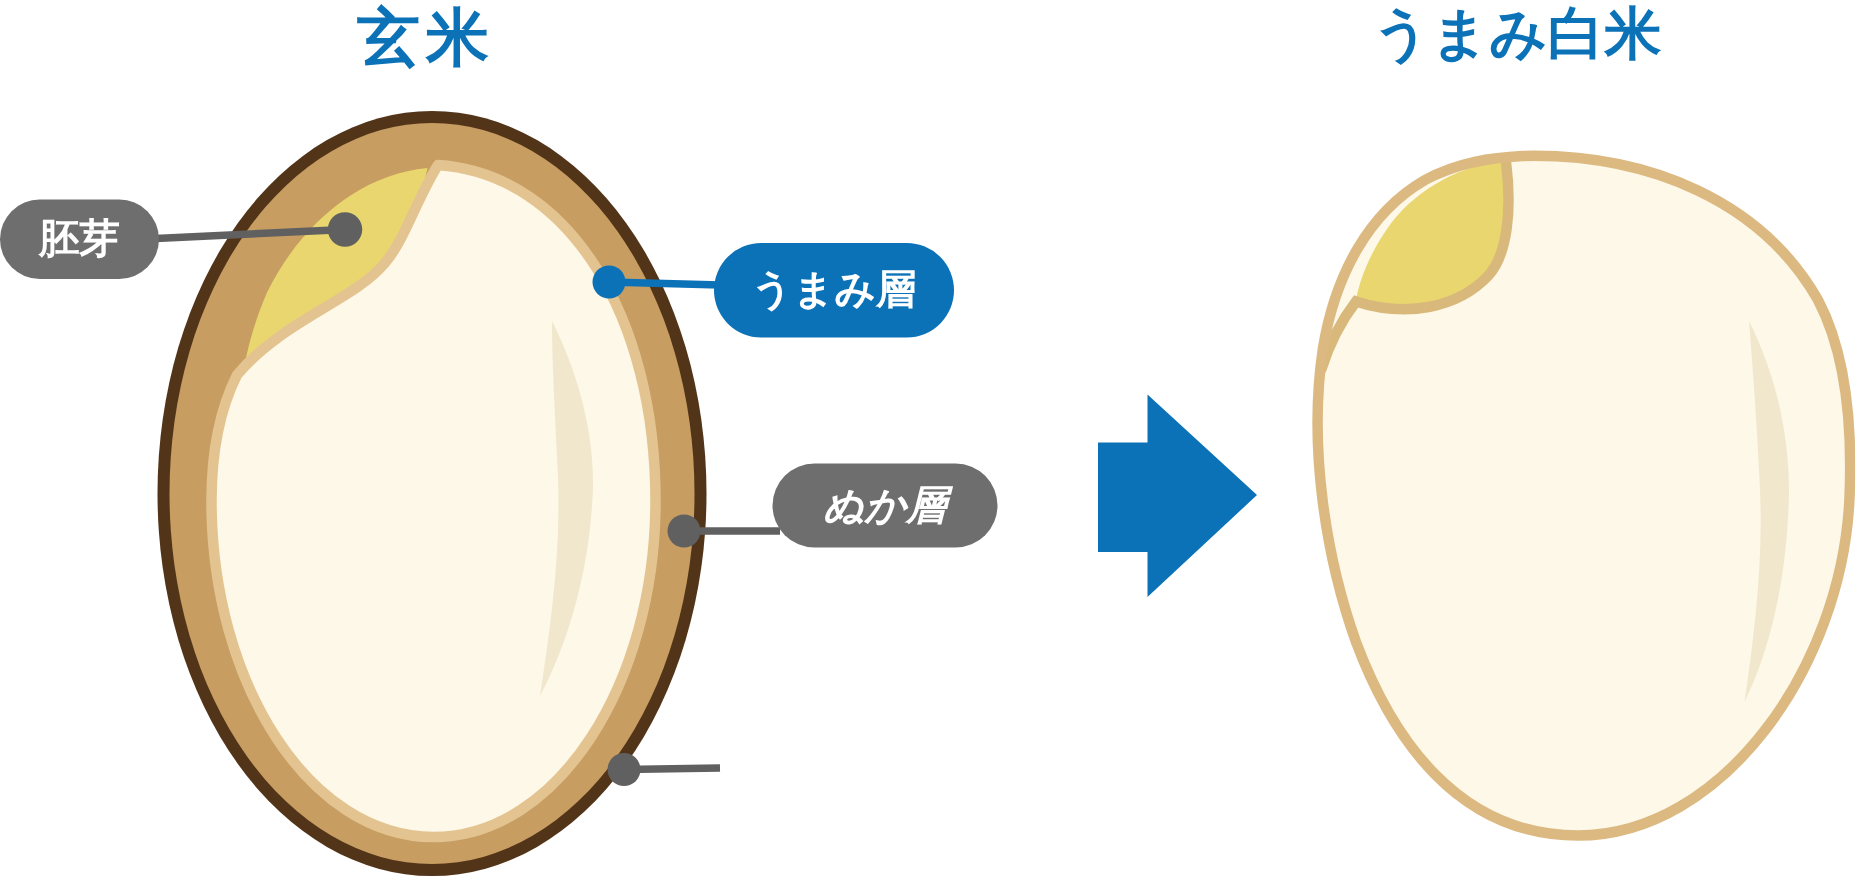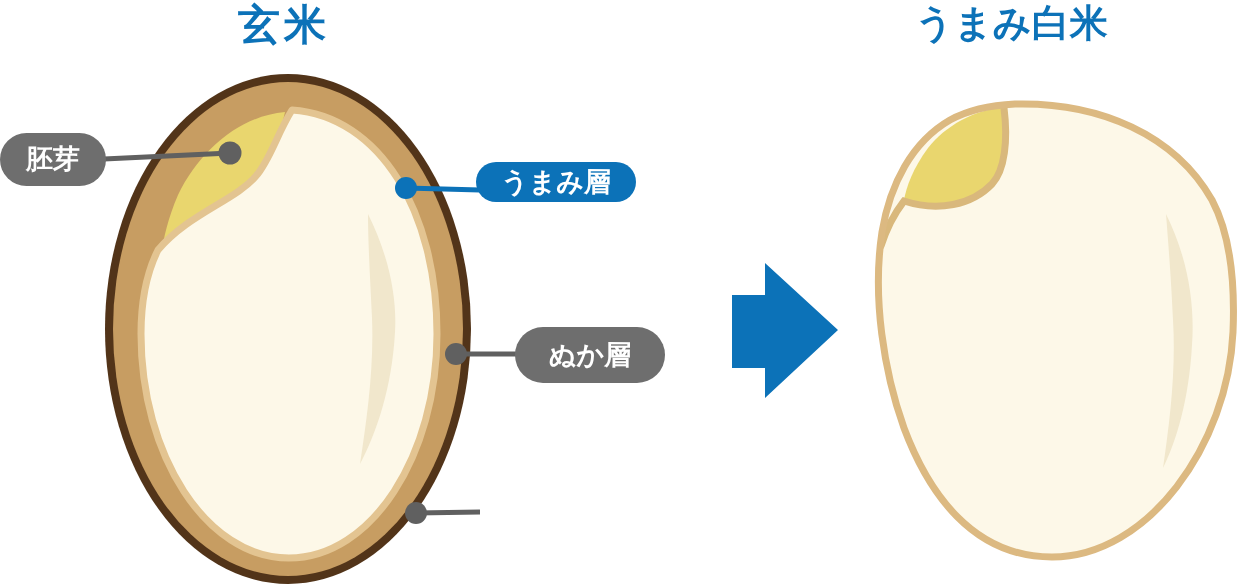--- a/index.html
+++ b/index.html
@@ -27,22 +27,22 @@
     font-weight:700;
     font-size:27px;
     border-radius:999px;
     white-space:nowrap;
     line-height:1;
     text-align:center;
   }
   .pill.gray{background:#6e6e6e;}
   .pill.blue{background:#0c72b8;}
   .pill.haiga{left:0px;   top:133px; width:106px; height:53px;}
-  .pill.umami{left:476px; top:162px; width:160px; height:40px;}
-  .pill.nuka {left:515px; top:327px; width:150px; height:56px;}
+  .pill.umami{left:476px; top:162px; width:160px; height:63px;}
+  .pill.nuka {left:515px; top:309px; width:150px; height:56px;font-style:italic;}
   .pill.rou  {left:476px; top:485px; width:145px; height:55px;}
 </style>
 </head>
 <body>
 
 <div class="stage">
 
   <svg width="1237" height="588" viewBox="0 0 1237 588">
 
     <g>

